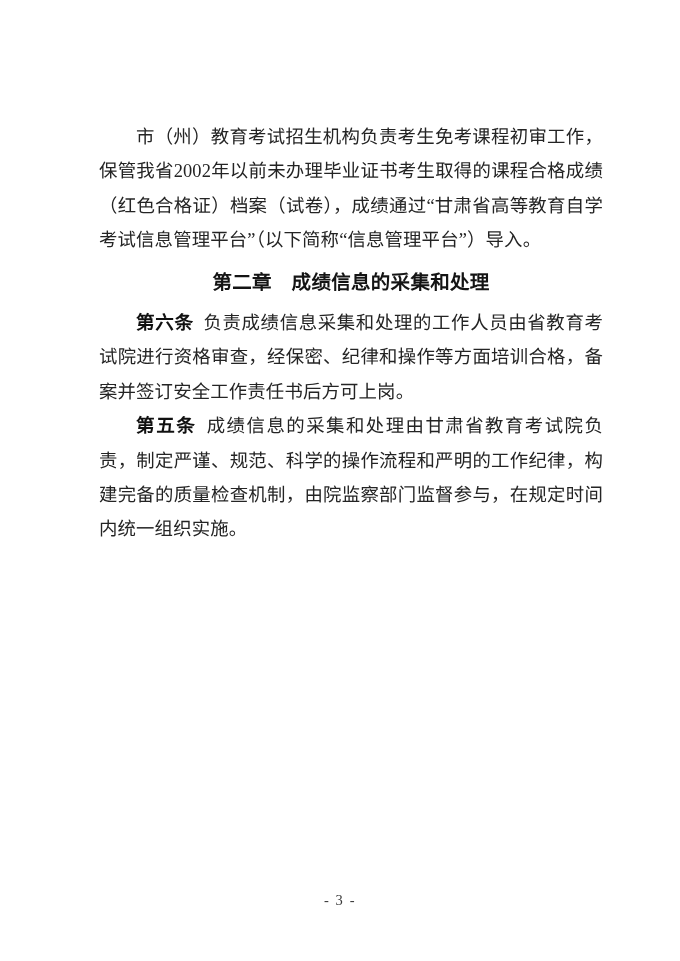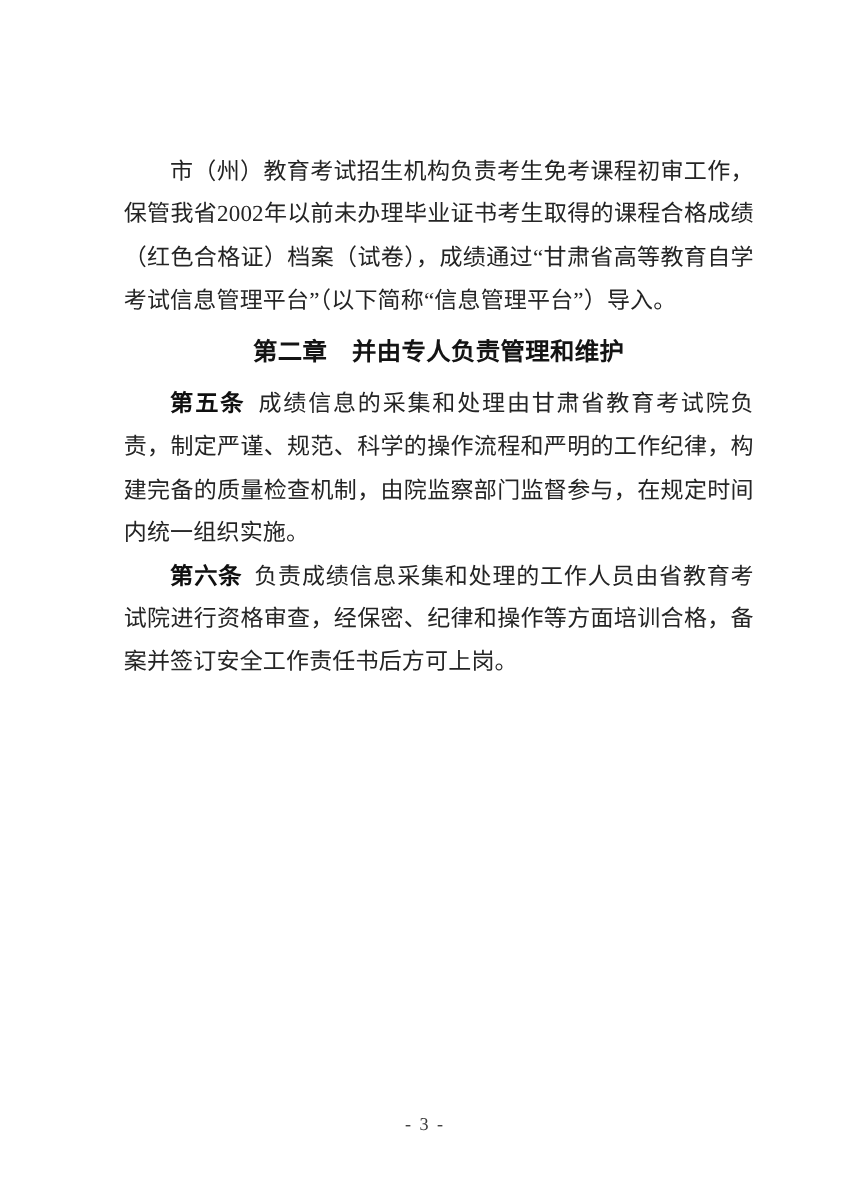--- a/index.html
+++ b/index.html
@@ -93,25 +93,25 @@
 </head>
 <body>
 
 <div class="page">
 
   <div class="text-block">
 
     <p class="para">市（州）教育考试招生机构负责考生免考课程初审工作，保管我省2002年以前未办理毕业证书考生取得的课程合格成绩（红色合格证）档案（试卷），成绩通过“甘肃省高等教育自学考试信息管理平台”（以下简称“信息管理平台”）导入。</p>
 
 
-    <h2 class="chapter-heading">第二章　并由专人负责管理和维护</h2>
+    <h2 class="chapter-heading">第二章　成绩信息的采集和处理</h2>
+
+    <p class="para"><span class="article-label">第六条</span><span class="label-gap"></span><span>负责成绩信息采集和处理的工作人员由省教育考试院进行资格审查，经保密、纪律和操作等方面培训合格，备案并签订安全工作责任书后方可上岗。</span></p>
 
     <p class="para"><span class="article-label">第五条</span><span class="label-gap"></span><span>成绩信息的采集和处理由甘肃省教育考试院负责，制定严谨、规范、科学的操作流程和严明的工作纪律，构建完备的质量检查机制，由院监察部门监督参与，在规定时间内统一组织实施。</span></p>
-
-    <p class="para"><span class="article-label">第六条</span><span class="label-gap"></span><span>负责成绩信息采集和处理的工作人员由省教育考试院进行资格审查，经保密、纪律和操作等方面培训合格，备案并签订安全工作责任书后方可上岗。</span></p>
 
 
 
   </div>
 
   <div class="page-number">- 3 -</div>
 
 </div>
 
 </body></html>

